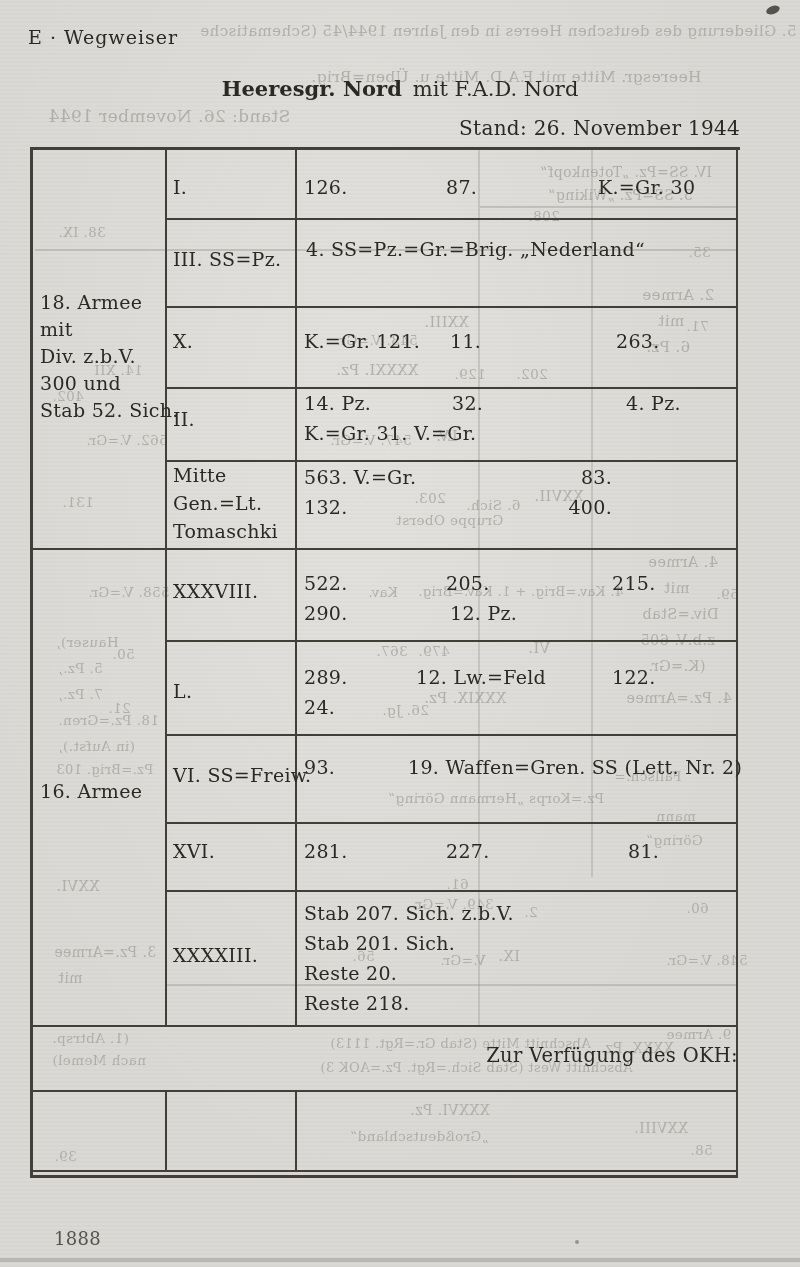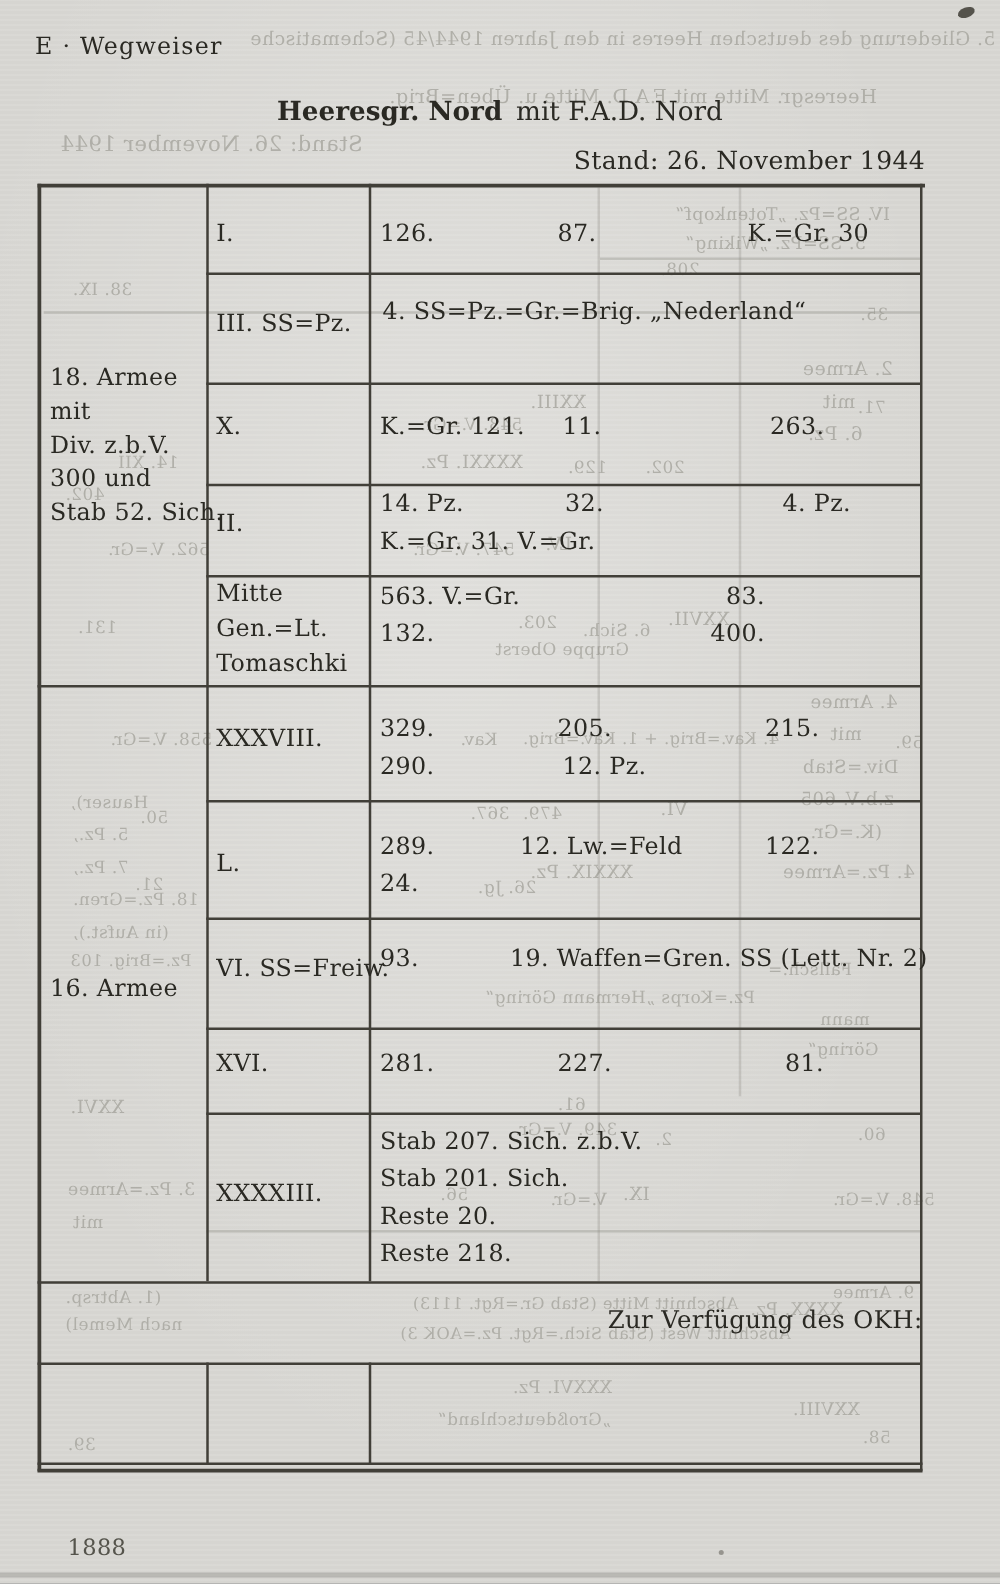--- a/index.html
+++ b/index.html
@@ -172,21 +172,21 @@
   <div class="txt" style="left:304px;top:392px">14. Pz.</div>
   <div class="txt" style="left:452px;top:392px">32.</div>
   <div class="txt" style="left:626px;top:392px">4. Pz.</div>
   <div class="txt" style="left:304px;top:422px">K.=Gr. 31. V.=Gr.</div>
 
   <div class="txt" style="left:304px;top:466px">563. V.=Gr.</div>
   <div class="txt" style="left:304px;top:496px">132.</div>
   <div class="right-num" style="left:470px;top:466px">83.</div>
   <div class="right-num" style="left:470px;top:496px">400.</div>
 
-  <div class="txt" style="left:304px;top:572px">329.</div>
+  <div class="txt" style="left:304px;top:572px">522.</div>
   <div class="txt" style="left:304px;top:602px">290.</div>
   <div class="txt" style="left:446px;top:572px">205.</div>
   <div class="txt" style="left:450px;top:602px">12. Pz.</div>
   <div class="txt" style="left:612px;top:572px">215.</div>
 
   <div class="txt" style="left:304px;top:666px">289.</div>
   <div class="txt" style="left:304px;top:696px">24.</div>
   <div class="txt" style="left:416px;top:666px">12. Lw.=Feld</div>
   <div class="txt" style="left:612px;top:666px">122.</div>
 

